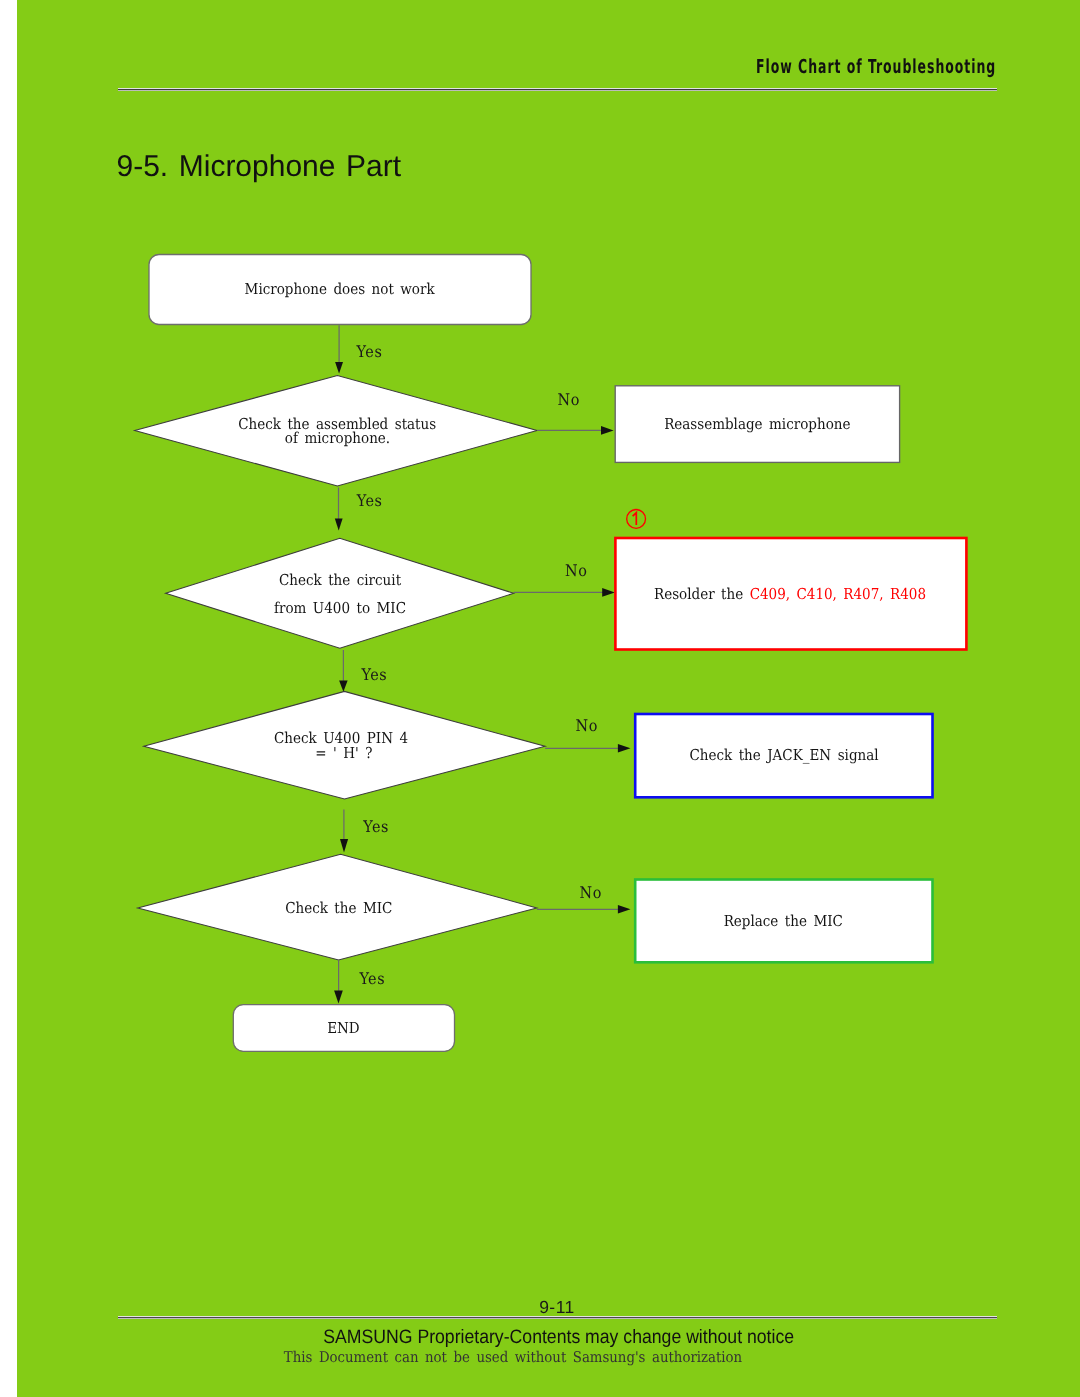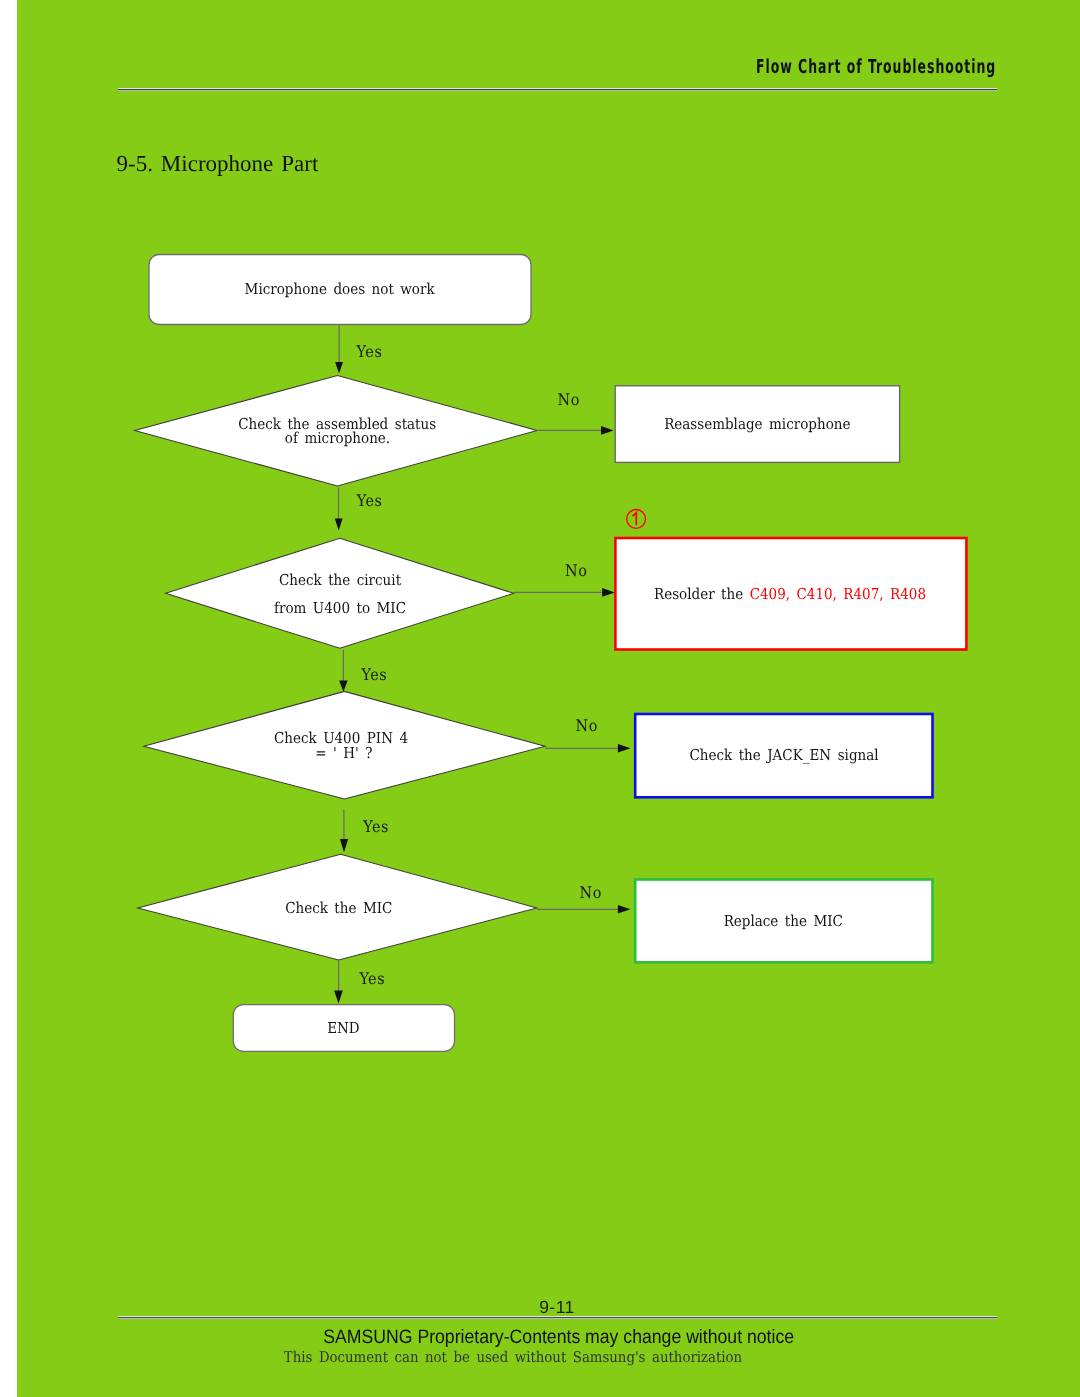--- a/index.html
+++ b/index.html
@@ -12,21 +12,21 @@
   
   #hdr-title{position:absolute;left:738.5px;top:57px;
      font-family:"DejaVu Sans Condensed","DejaVu Sans",sans-serif;font-weight:bold;
      font-size:19.3px;letter-spacing:1.33px;white-space:nowrap;color:#111;
      transform:scaleX(0.72);transform-origin:left top;line-height:1;}
   #hdr-rule{position:absolute;left:101px;top:88px;width:878.5px;height:3px;
      background:linear-gradient(to bottom,#ffffff 0%,#d9d9d9 22%,#3c3c3c 50%,#8c8c8c 72%,#ffffff 100%);}
 
   
   #sec-title{position:absolute;left:99.5px;top:152px;
-     font-family:Liberation Serif, serif;font-size:23px;line-height:1;
+     font-family:Liberation Sans, sans-serif;font-size:30px;line-height:1;
      word-spacing:2.2px;white-space:nowrap;color:#111;}
 
   
   #page-num{position:absolute;left:0;top:1299px;width:1080px;text-align:center;
      font-family:"Liberation Sans",sans-serif;font-size:17.5px;letter-spacing:0.5px;
      line-height:1;color:#1a1a1a;}
   #ftr-rule{position:absolute;left:101px;top:1316px;width:878.5px;height:3px;
      background:linear-gradient(to bottom,#ffffff 0%,#d9d9d9 22%,#4a4a4a 50%,#909090 72%,#ffffff 100%);}
   #ftr-notice{position:absolute;left:2px;top:1328px;width:1080px;text-align:center;
      font-family:"Liberation Sans",sans-serif;font-size:19.4px;line-height:1;color:#111;}

